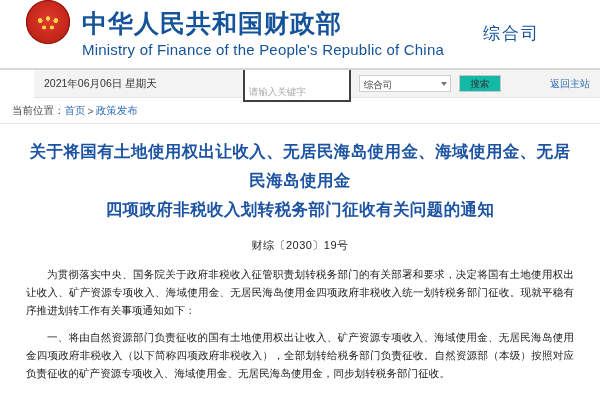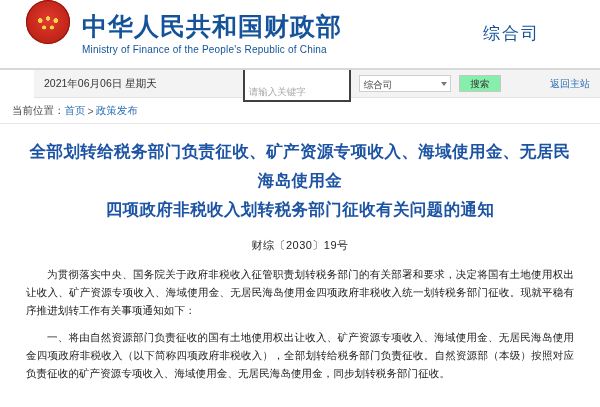--- a/index.html
+++ b/index.html
@@ -57,21 +57,21 @@
   }
   .title-cn {
     font-family: "Liberation Serif", serif;
     font-weight: bold;
     font-size: 25px;
     letter-spacing: 1px;
     color: #14539a;
     line-height: 1.1;
   }
   .title-en {
-    font-size: 10px;
+    font-size: 15px;
     color: #14539a;
     letter-spacing: 0.2px;
     margin-top: 4px;
   }
   .dept-name {
     position: absolute;
     right: 60px;
     top: 22px;
     font-size: 17px;
     color: #14539a;
@@ -132,21 +132,21 @@
     width: 0;
     height: 0;
     border-left: 3.5px solid transparent;
     border-right: 3.5px solid transparent;
     border-top: 4px solid #777;
   }
   .search-btn {
     margin-left: 8px;
     width: 42px;
     height: 17px;
-    background: #86efac;
+    background: #14b8a6;
     border: 1px solid #c6c6c6;
     font-size: 9.5px;
     line-height: 16px;
     text-align: center;
     color: #333;
     box-sizing: border-box;
   }
   .back-home {
     margin-left: auto;
     color: #2f6fb5;
@@ -229,21 +229,21 @@
 
 <div class="breadcrumb">
   <span>当前位置：</span>
   <a href="#">首页</a>
   <span class="sep">&gt;</span>
   <a href="#">政策发布</a>
 </div>
 
 <div class="article">
   <div class="doc-title">
-    <div>全部划转给税务部门负责征收、矿产资源专项收入、海域使用金、无居民海岛使用金</div>
+    <div>关于将国有土地使用权出让收入、无居民海岛使用金、海域使用金、无居民海岛使用金</div>
     <div>四项政府非税收入划转税务部门征收有关问题的通知</div>
   </div>
   <div class="doc-number">财综〔2030〕19号</div>
   <div class="doc-body">
     <p class="indent">为贯彻落实中央、国务院关于政府非税收入征管职责划转税务部门的有关部署和要求，决定将国有土地使用权出让收入、矿产资源专项收入、海域使用金、无居民海岛使用金四项政府非税收入统一划转税务部门征收。现就平稳有序推进划转工作有关事项通知如下：</p>
     <p class="indent">一、将由自然资源部门负责征收的国有土地使用权出让收入、矿产资源专项收入、海域使用金、无居民海岛使用金四项政府非税收入（以下简称四项政府非税收入），全部划转给税务部门负责征收。自然资源部（本级）按照对应负责征收的矿产资源专项收入、海域使用金、无居民海岛使用金，同步划转税务部门征收。</p>
   </div>
 </div>
 
 </body></html>

